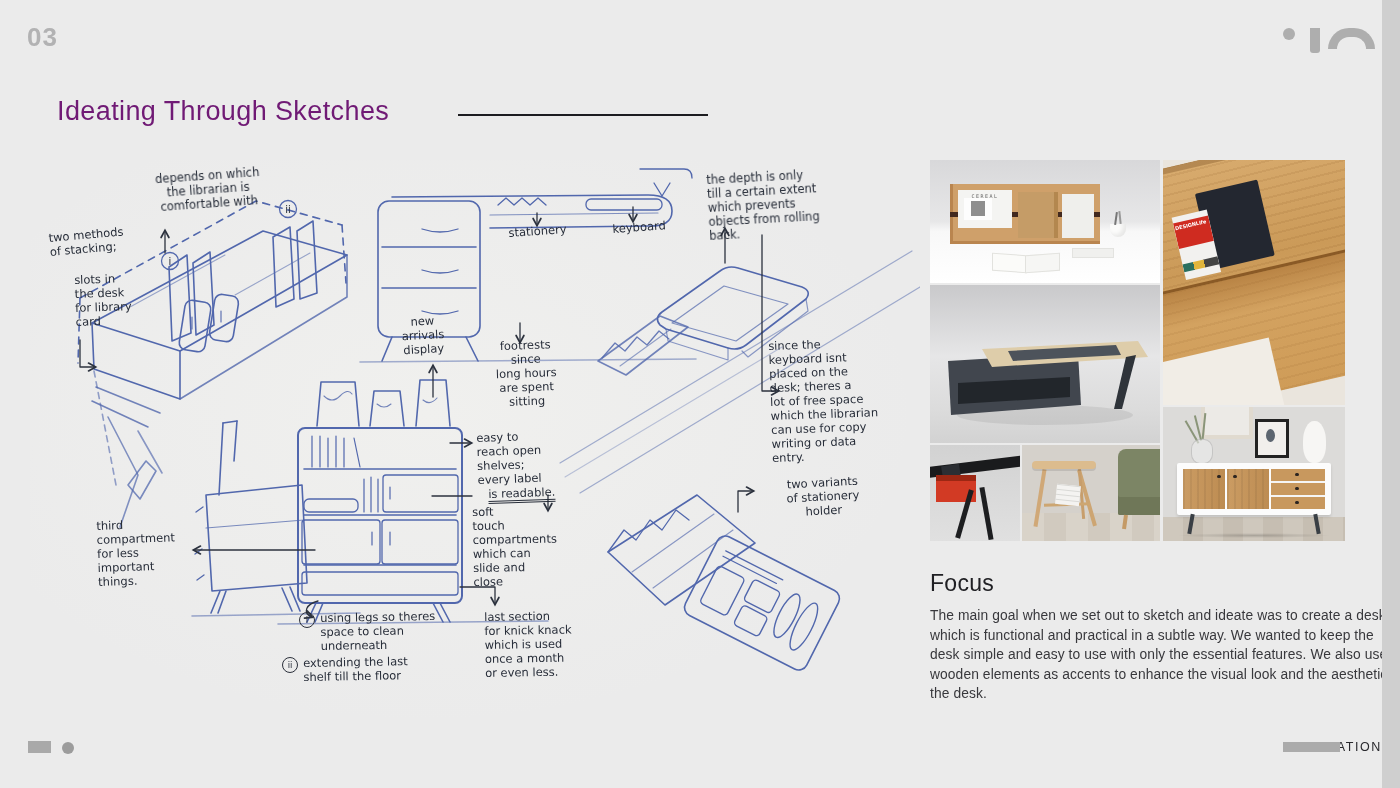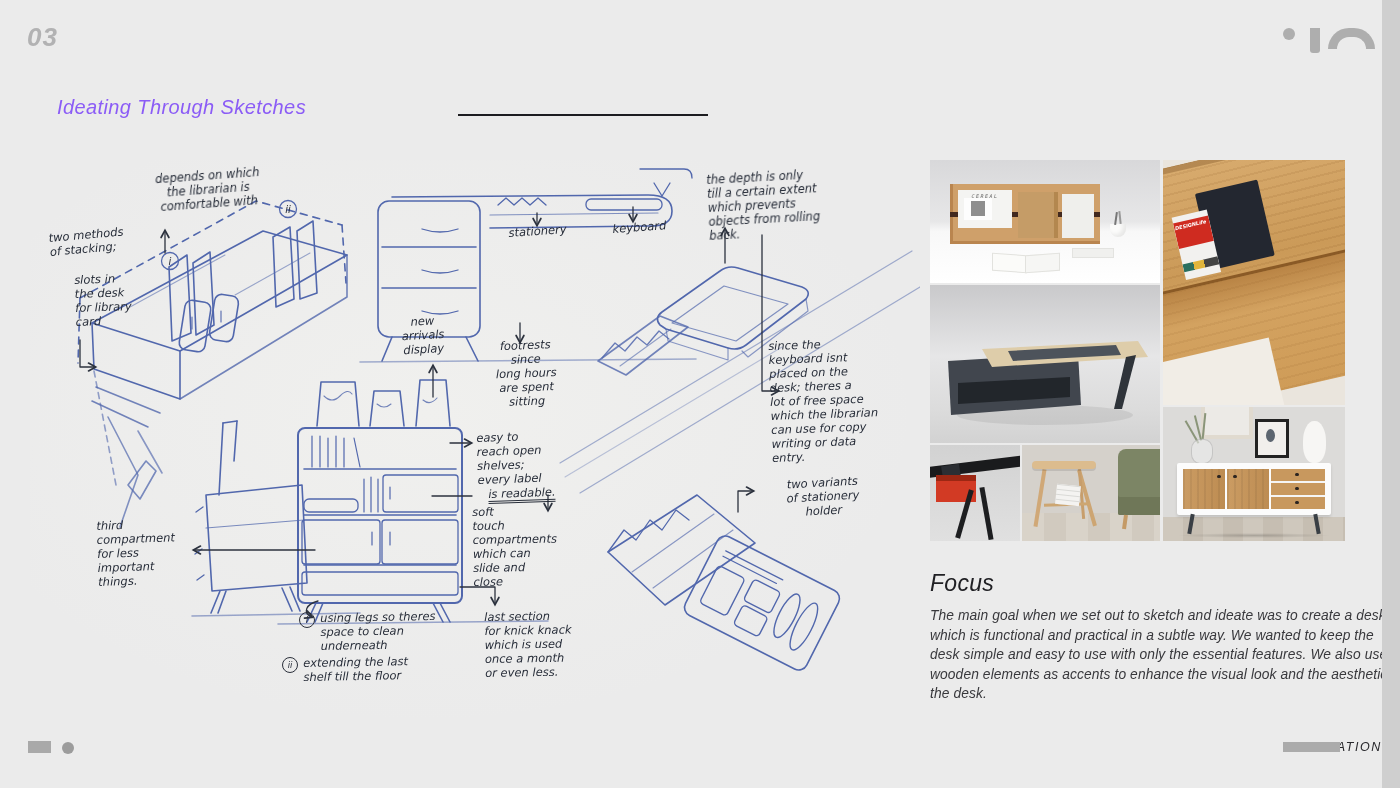--- a/index.html
+++ b/index.html
@@ -1,22 +1,22 @@
 <!DOCTYPE html>
 <html><head>
 <meta charset="utf-8">
 <style>
   html,body{margin:0;padding:0;background:#cfcfcf;}
   .slide{position:relative;width:1382px;height:788px;background:#ebebeb;overflow:hidden;
-         font-family:"Liberation Sans", sans-serif;font-style:italic;}
+         font-family:"Liberation Sans", sans-serif;}
   .abs{position:absolute;}
 
   
   .page-num{left:27px;top:22px;font-size:26px;font-weight:bold;color:#b2b2b3;letter-spacing:1px;}
-  .page-title{left:57px;top:96px;font-size:20px;font-weight:500;color:#8b5cf6;letter-spacing:.4px;}
+  .page-title{left:57px;top:96px;font-size:27px;font-weight:500;color:#701a75;letter-spacing:.4px;}
   .title-line{left:458px;top:114px;width:250px;height:2px;background:#1c1c20;}
   .logo{left:1283px;top:28px;width:95px;height:30px;}
   .logo-dot{position:absolute;left:0;top:0;width:12px;height:12px;border-radius:50%;background:#aeaeae;}
   .logo-bar{position:absolute;left:27px;top:0;width:10px;height:25px;background:#aeaeae;border-radius:0 0 3px 3px;}
   .logo-arc{position:absolute;left:45px;top:0;width:47px;height:21px;box-sizing:border-box;
             border:9px solid #aeaeae;border-bottom:none;border-radius:26px 26px 0 0;}
 
   
   .paper{left:30px;top:160px;width:880px;height:560px;
          background:radial-gradient(ellipse at 45% 45%, #f0f0ee 0%, rgba(240,240,238,0) 72%);}

